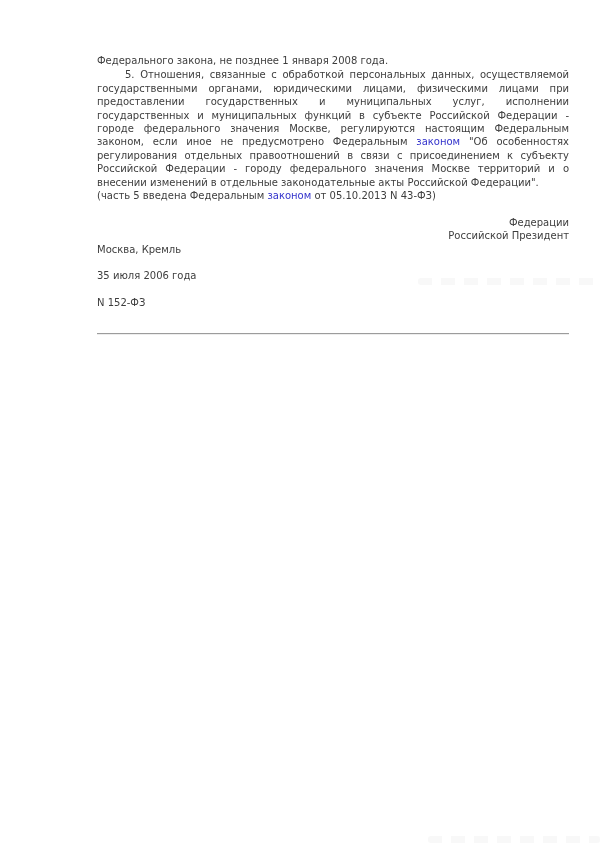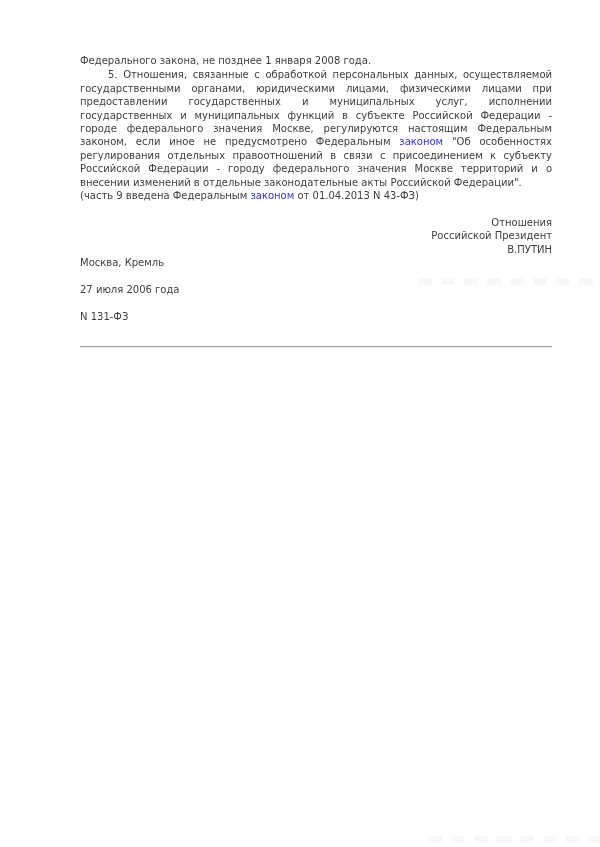--- a/index.html
+++ b/index.html
@@ -14,21 +14,21 @@
     position: relative;
     overflow: hidden;
     font-family: "DejaVu Sans", "Liberation Sans", sans-serif;
     font-size: 10px;
     line-height: 13.4px;
     color: #3d3d3d;
   }
   .page {
     position: absolute;
     top: 54px;
-    left: 80px;
+    left: 97px;
     width: 472px;
   }
   p { margin: 0; padding: 0; }
   .closing-line { text-align: left; }
   .para-justified {
     margin-top: 1px;
     text-align: justify;
     text-indent: 28px;
   }
   .note-line { text-align: left; }
@@ -65,32 +65,31 @@
 </style>
 </head>
 <body>
 
 <div class="page">
 
   <p class="closing-line">Федерального закона, не позднее 1 января 2008 года.</p>
 
   <p class="para-justified"><span>5. Отношения, связанные с обработкой персональных данных, осуществляемой государственными органами, юридическими лицами, физическими лицами при предоставлении государственных и муниципальных услуг, исполнении государственных и муниципальных функций в субъекте Российской Федерации - городе федерального значения Москве, регулируются настоящим Федеральным законом, если иное не предусмотрено Федеральным </span><span class="link">законом</span><span> "Об особенностях регулирования отдельных правоотношений в связи с присоединением к субъекту Российской Федерации - городу федерального значения Москве территорий и о внесении изменений в отдельные законодательные акты Российской Федерации".</span></p>
 
-  <p class="note-line"><span>(часть 9 введена Федеральным </span><span class="link">законом</span><span> от 01.04.2013 N 43-ФЗ)</span></p>
+  <p class="note-line"><span>(часть 5 введена Федеральным </span><span class="link">законом</span><span> от 05.10.2013 N 43-ФЗ)</span></p>
 
   <div class="signature-block">
-    <p>Отношения</p>
+    <p>Федерации</p>
     <p>Российской Президент</p>
-    <p>В.ПУТИН</p>
   </div>
 
   <p class="place-line">Москва, Кремль</p>
 
-  <p class="date-line">27 июля 2006 года</p>
+  <p class="date-line">35 июля 2006 года</p>
 
-  <p class="number-line">N 131-ФЗ</p>
+  <p class="number-line">N 152-ФЗ</p>
 
   <hr class="divider">
 
 </div>
 
 <div class="dash-strip" id="dash-strip-mid"></div>
 <div class="dash-strip" id="dash-strip-bottom"></div>
 
 </body></html>

